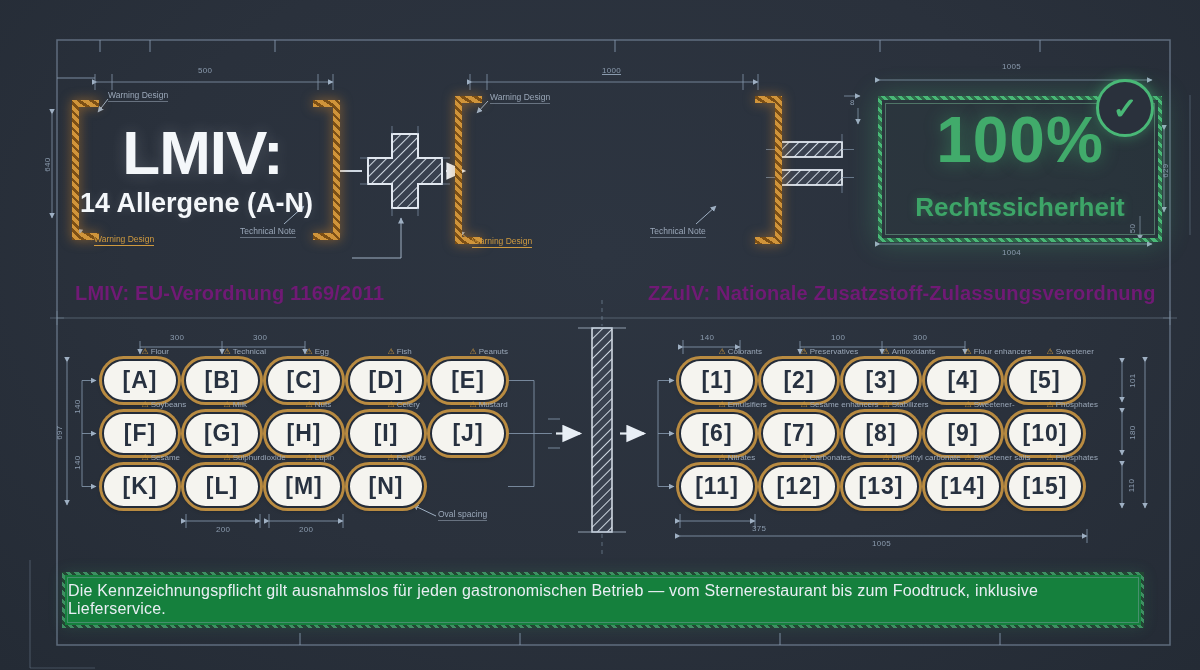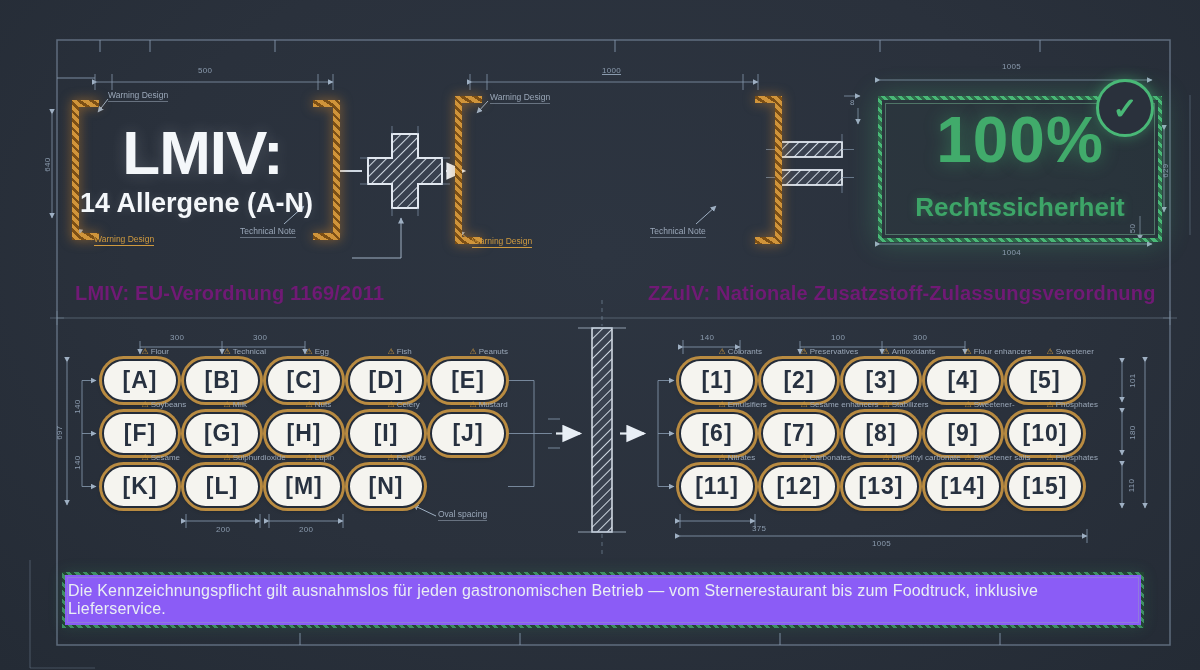--- a/index.html
+++ b/index.html
@@ -48,21 +48,21 @@
   
   .dim{position:absolute;font-size:8px;color:#8b9bae;letter-spacing:.3px;white-space:nowrap;}
   .dim.v{transform:rotate(-90deg);}
   .note{position:absolute;font-size:8.5px;color:#9aa7b8;white-space:nowrap;
     border-bottom:1px solid rgba(154,167,184,.55);padding-bottom:1px;}
   .note.orange{color:#cf9a3f;border-bottom:1px solid #cf9a3f;}
   
   .banner{position:absolute;left:62px;top:572px;width:1076px;height:50px;
     border:3px solid transparent;
     border-image:repeating-linear-gradient(45deg,#3f8f63 0 3px,#234634 3px 6px) 3;
-    background:#8b5cf6;box-shadow:0 0 14px rgba(70,190,120,.15);}
+    background:#15803d;box-shadow:0 0 14px rgba(70,190,120,.15);}
   .banner-inner{position:absolute;inset:2px;border:1px solid rgba(150,165,185,.4);
     display:flex;align-items:center;justify-content:center;}
   .banner-text{font-size:16px;color:#e9eef4;letter-spacing:.2px;}
 </style>
 </head>
 <body>
 
 <svg id="linework" viewBox="0 0 1200 670" xmlns="http://www.w3.org/2000/svg">
   <defs>
     <pattern id="hatch" width="7" height="7" patternTransform="rotate(45)" patternUnits="userSpaceOnUse">

